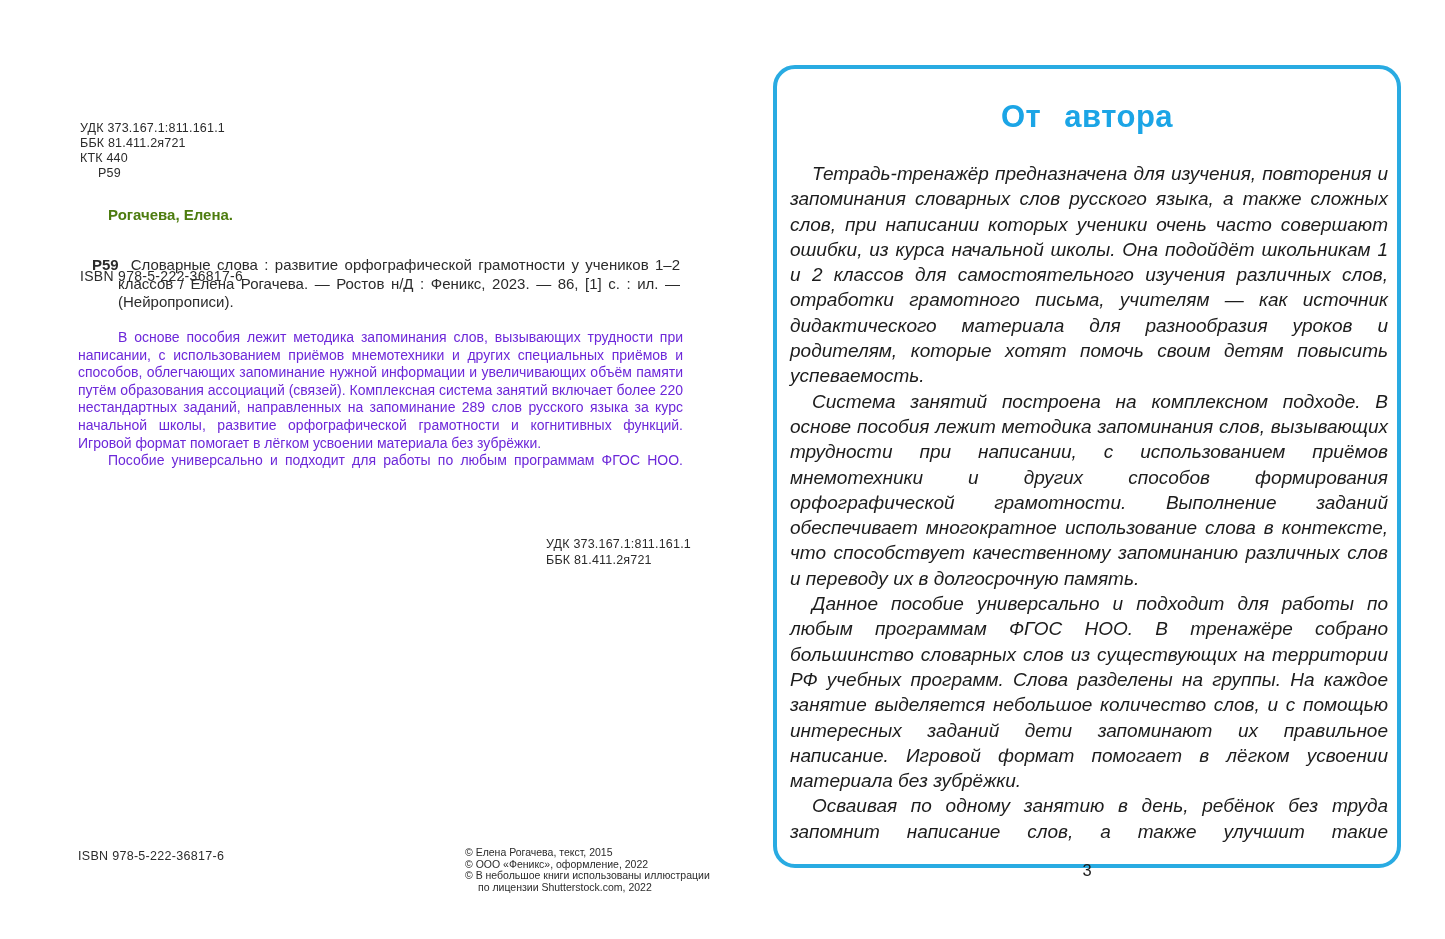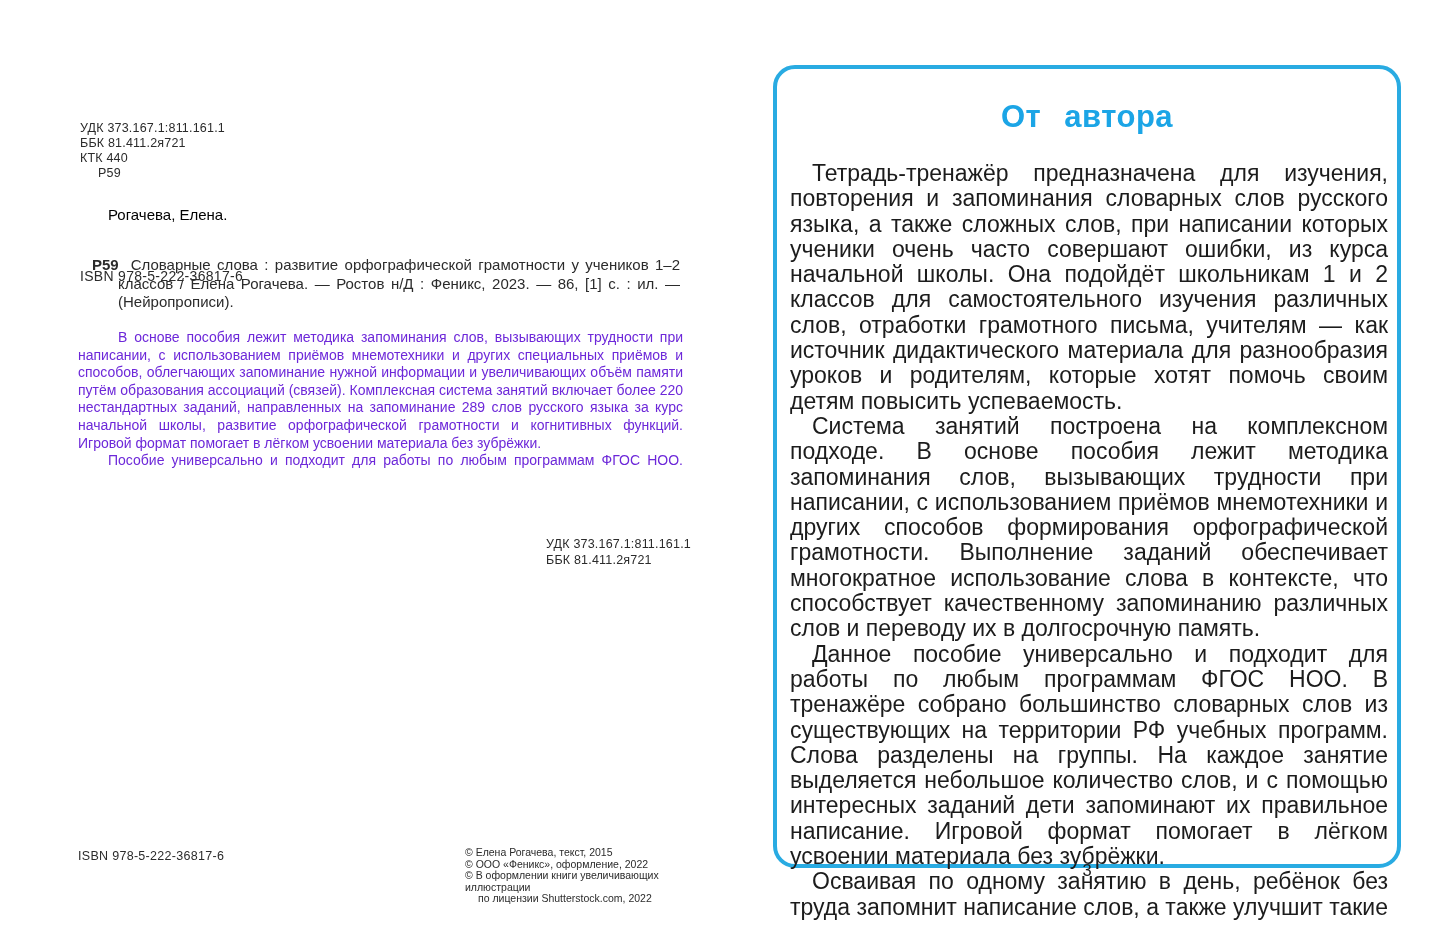--- a/index.html
+++ b/index.html
@@ -18,21 +18,21 @@
 
   .udk-block {
     position: absolute; left: 80px; top: 121px;
     font-size: 12.5px; line-height: 15px; color: #2b2b2b;
     letter-spacing: 0.2px;
   }
   .udk-block .indent { padding-left: 18px; }
 
   .author-heading {
     position: absolute; left: 108px; top: 206px;
-    font-size: 15px; font-weight: normal; color: #000000;
+    font-size: 15px; font-weight: bold; color: #4d7c0f;
   }
 
   .catalog-entry {
     position: absolute; left: 80px; top: 224px; width: 600px;
     font-size: 15px; line-height: 18.5px; color: #2b2b2b;
     text-align: justify;
     margin-top: 32px;
   }
   .catalog-entry .code { font-weight: bold; padding-right: 12px; }
   .catalog-entry .entry-body { display: block; padding-left: 38px; text-indent: -26px; }
@@ -76,22 +76,23 @@
     margin-top: 25px;
   }
   .preface-title {
     margin-top: 30px;
     text-align: center;
     font-size: 31px; font-weight: bold; color: #1ba5e6;
     word-spacing: 14px; letter-spacing: 0.5px;
   }
   .preface-body {
     margin: 26px 9px 0 13px;
-    font-size: 23px; line-height: 25.3px; color: #1c1c1c;
+    font-size: 19px; line-height: 25.3px; color: #1c1c1c;
     text-align: justify;
+    font-style: italic;
   }
   .preface-body p { text-indent: 22px; }
   .preface-body p.justify-last { text-align-last: justify; }
 
   .page-number {
     position: absolute; left: 773px; top: 861px; width: 628px;
     text-align: center; font-size: 16.5px; color: #1c1c1c;
   }
 </style>
 </head>
@@ -122,21 +123,21 @@
   <div class="udk-repeat">
     <div>УДК 373.167.1:811.161.1</div>
     <div>ББК 81.411.2я721</div>
   </div>
 
   <div class="isbn-bottom">ISBN 978-5-222-36817-6</div>
 
   <div class="copyright-block">
     <div>© Елена Рогачева, текст, 2015</div>
     <div>© ООО «Феникс», оформление, 2022</div>
-    <div>© В оформлении книги увеличивающих иллюстрации</div>
+    <div>© В небольшое книги использованы иллюстрации</div>
     <div class="cont">по лицензии Shutterstock.com, 2022</div>
   </div>
 
 </div>
 
 <div class="preface-panel">
   <div class="preface-title">От автора</div>
   <div class="preface-body">
     <p>Тетрадь-тренажёр предназначена для изучения, повторения и запоминания словарных слов русского языка, а также сложных слов, при написании которых ученики очень часто совершают ошибки, из курса начальной школы. Она подойдёт школьникам 1 и 2 классов для самостоятельного изучения различных слов, отработки грамотного письма, учителям — как источник дидактического материала для разнообразия уроков и родителям, которые хотят помочь своим детям повысить успеваемость.</p>
     <p>Система занятий построена на комплексном подходе. В основе пособия лежит методика запоминания слов, вызывающих трудности при написании, с использованием приёмов мнемотехники и других способов формирования орфографической грамотности. Выполнение заданий обеспечивает многократное использование слова в контексте, что способствует качественному запоминанию различных слов и переводу их в долгосрочную память.</p>

